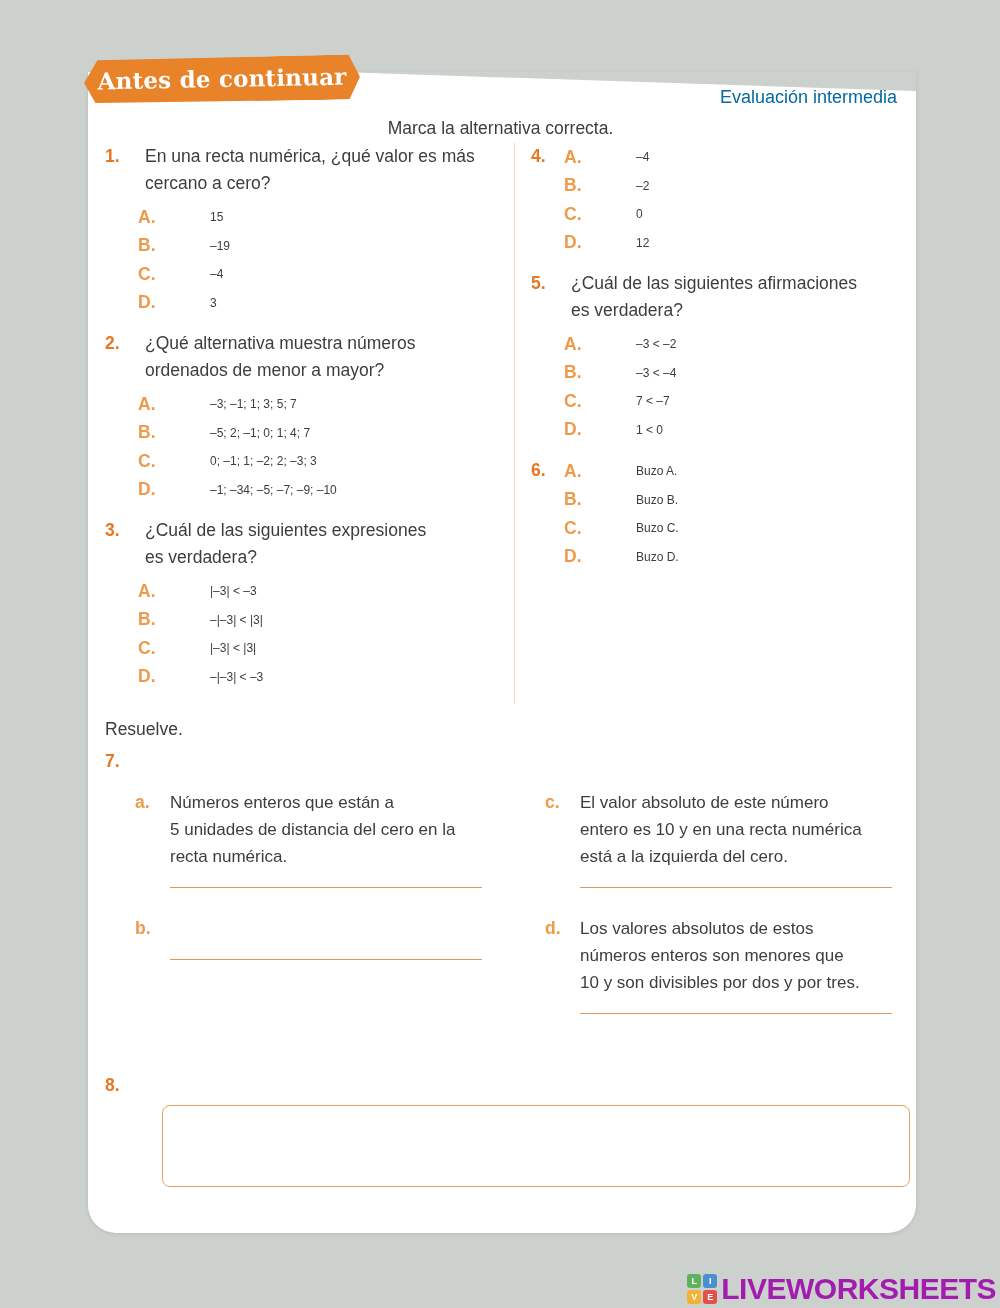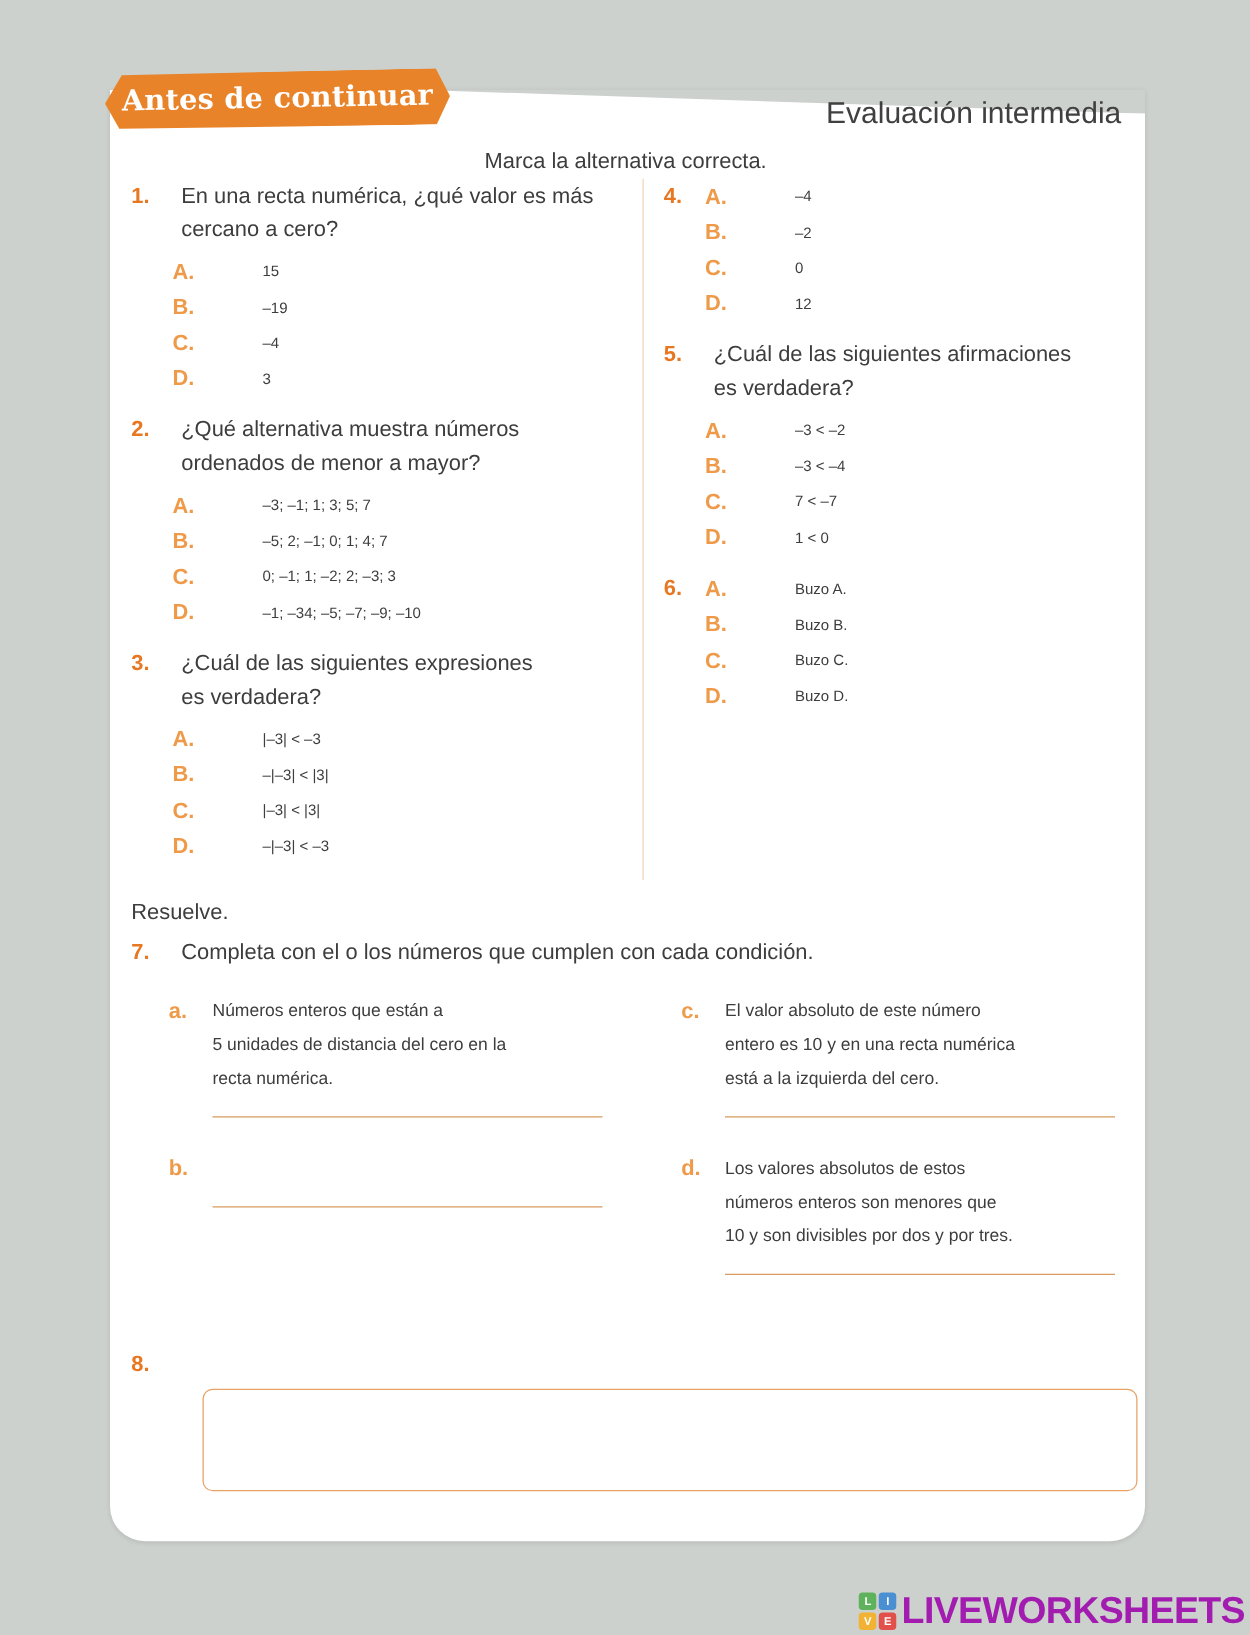--- a/index.html
+++ b/index.html
@@ -27,22 +27,22 @@
     clip-path:polygon(0% 52%,5% 2%,96% 0%,100% 50%,96% 100%,4% 97%);
     transform:rotate(-1.1deg);
     display:flex;align-items:center;justify-content:center;
   }
   .banner span{
     font-family:"DejaVu Serif", serif;
     font-weight:bold;color:#fff;font-size:23px;letter-spacing:.2px;
     padding-bottom:2px;
   }
   .subtitle{
-    position:absolute;right:19px;top:5px;
-    font-size:24px;color:#404040;
+    position:absolute;right:19px;top:15px;
+    font-size:18px;color:#0369a1;
   }
   .content{padding:0 20px 0 17px;}
   .instruction{padding-top:46px;font-size:17.5px;text-align:center;}
   .solve-label{font-size:17.5px;margin:15px 0 8px 0;}
 
   
   .mcq-grid{display:grid;grid-template-columns:409px 1fr;margin-top:4px;}
   .col2{border-left:1px solid #f2d5b6;padding-left:16px;}
   .question{display:flex;margin-bottom:13px;}
   .qnum{width:40px;flex:none;font-weight:bold;color:#e87722;font-size:17.5px;line-height:27px;}
@@ -52,21 +52,21 @@
   .option{display:flex;height:28.5px;align-items:center;cursor:pointer;}
   .qletter{width:32px;flex:none;font-weight:bold;color:#ee9a49;font-size:17.5px;}
   .otext{font-size:12px;margin-left:40px;}
 
   
   .q7-head{display:flex;margin-top:7px;}
   .parts-grid{display:grid;grid-template-columns:410px 1fr;margin-top:14px;}
   .part{display:flex;padding-left:30px;margin-bottom:0;}
   .parts-grid .cell{padding-bottom:27px;}
   .pletter{width:35px;flex:none;font-weight:bold;color:#ee9a49;font-size:17.5px;line-height:27px;}
-  .ptext{font-size:14px;line-height:27px;white-space:pre-line;}
+  .ptext{font-size:17px;line-height:27px;white-space:pre-line;}
   .answer-line{
     margin:17px 0 0 65px;width:312px;height:1px;background:#d89a5e;cursor:text;
   }
   
   .q8{display:flex;margin-top:31px;}
   .answer-box{
     margin:6px 3px 0 57px;width:746px;height:80px;
     border:1.5px solid #e8a266;border-radius:8px;background:#fff;cursor:text;
   }
 
@@ -268,21 +268,20 @@
           </div>
         </div>
 
       </div>
     </div>
 
     <div class="solve-label">Resuelve.</div>
 
     <div class="q7-head">
       <div class="qnum">7.</div>
-      <div class="qtext">Completa con el o los números que cumplen con cada condición.</div>
     </div>
 
     <div class="parts-grid">
       <div class="cell">
         <div class="part">
           <span class="pletter">a.</span>
           <span class="ptext">Números enteros que están a
 5 unidades de distancia del cero en la
 recta numérica.</span>
         </div>

